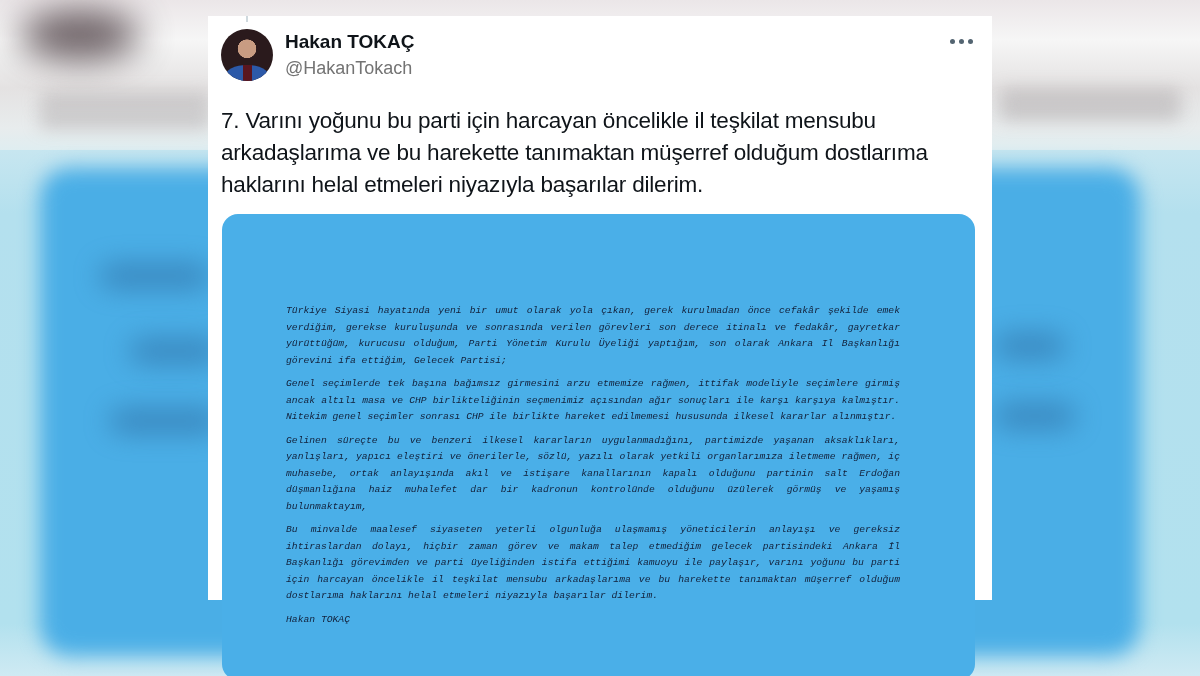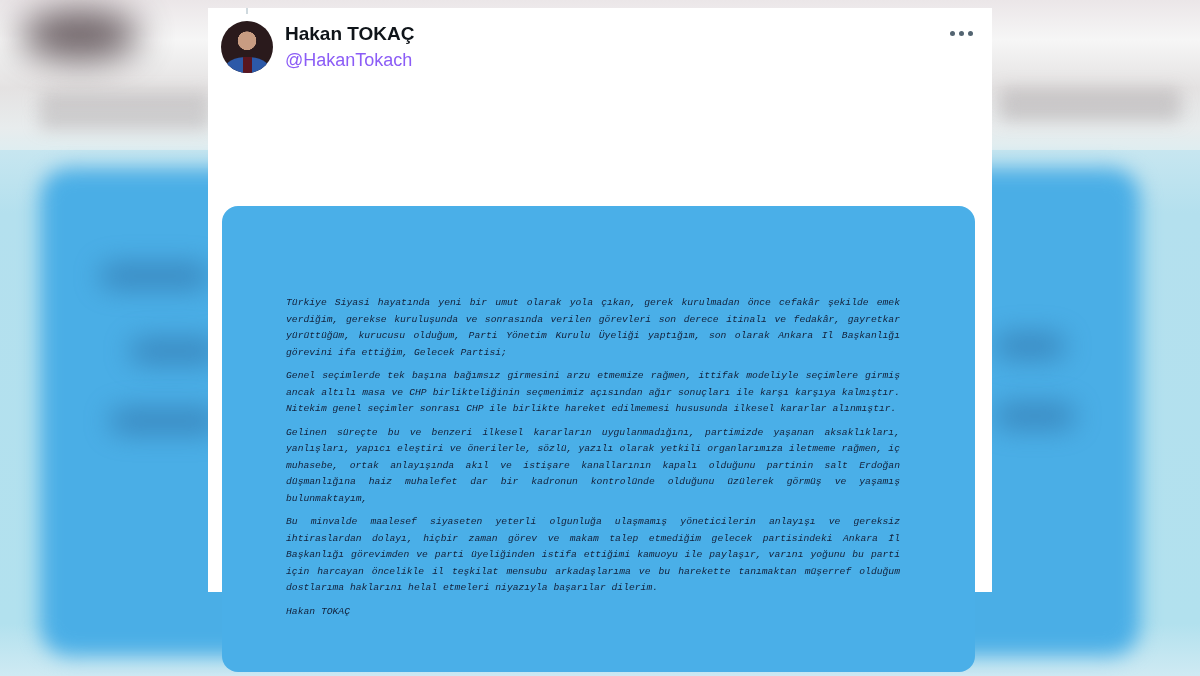--- a/index.html
+++ b/index.html
@@ -16,34 +16,34 @@
     background:#3a2a30; filter:blur(18px); opacity:.75; }
   .bd-line { position:absolute; height:14px; background:#a9a4a6; filter:blur(9px); opacity:.6; }
   .bd-blue-outer { position:absolute; left:0; right:0; top:150px; bottom:0;
     background:linear-gradient(180deg,#c7e6f0 0%,#b4e0ee 12%,#b2e1ee 90%,#cfeaf3 100%); }
   .bd-blue-card { position:absolute; left:40px; right:60px; top:168px; bottom:20px;
     background:#4aaee6; filter:blur(10px); border-radius:30px; }
   .bd-text { position:absolute; height:22px; background:#2d6aa0; filter:blur(14px); opacity:.65; border-radius:12px; }
 
   
   .tweet {
-    position:absolute; left:208px; top:8px; width:784px; height:584px;
+    position:absolute; left:208px; top:16px; width:784px; height:584px;
     background:#ffffff;
   }
   .thread-line { position:absolute; left:38px; top:0; width:2px; height:6px; background:#cfd9de; }
   .avatar {
     position:absolute; left:13px; top:13px; width:52px; height:52px; border-radius:50%;
     background:radial-gradient(circle at 50% 38%, #c89c82 0 22%, #2a1a1c 23% 100%);
     overflow:hidden;
   }
   .avatar .robe { position:absolute; left:4px; right:4px; bottom:-6px; height:22px; border-radius:50% 50% 0 0;
     background:#2c59a8; }
   .avatar .tie { position:absolute; left:22px; bottom:0; width:9px; height:16px; background:#5a1620; }
   .name { position:absolute; left:77px; top:15px; font-size:19px; font-weight:bold; color:#0f1419; }
-  .handle { position:absolute; left:77px; top:42px; font-size:18px; color:#8b5cf6; }
+  .handle { position:absolute; left:77px; top:42px; font-size:18px; color:#737373; }
   .more { position:absolute; left:742px; top:17px; width:26px; height:16px; display:flex; gap:4px; align-items:center; cursor:pointer; }
   .more span { width:5px; height:5px; border-radius:50%; background:#536471; display:block; }
   .tweet-text {
     position:absolute; left:13px; top:89px; width:760px;
     font-size:22.5px; line-height:32px; color:#0f1419; letter-spacing:-0.2px;
   }
 
   
   .doc {
     position:absolute; left:14px; top:198px; width:753px; height:466px;
@@ -86,20 +86,21 @@
 
   <div class="name">Hakan TOKAÇ</div>
   <div class="handle">@HakanTokach</div>
 
   <div class="more">
     <span></span>
     <span></span>
     <span></span>
   </div>
 
+  <div class="tweet-text">7. Varını yoğunu bu parti için harcayan öncelikle il teşkilat mensubu arkadaşlarıma ve bu harekette tanımaktan müşerref olduğum dostlarıma haklarını helal etmeleri niyazıyla başarılar dilerim.</div>
 
   <div class="doc">
     <div class="doc-body">
       <p>Türkiye Siyasi hayatında yeni bir umut olarak yola çıkan, gerek kurulmadan önce cefakâr şekilde emek verdiğim, gerekse kuruluşunda ve sonrasında verilen görevleri son derece itinalı ve fedakâr, gayretkar yürüttüğüm, kurucusu olduğum, Parti Yönetim Kurulu Üyeliği yaptığım, son olarak Ankara Il Başkanlığı görevini ifa ettiğim, Gelecek Partisi;</p>
       <p>Genel seçimlerde tek başına bağımsız girmesini arzu etmemize rağmen, ittifak modeliyle seçimlere girmiş ancak altılı masa ve CHP birlikteliğinin seçmenimiz açısından ağır sonuçları ile karşı karşıya kalmıştır. Nitekim genel seçimler sonrası CHP ile birlikte hareket edilmemesi hususunda ilkesel kararlar alınmıştır.</p>
       <p>Gelinen süreçte bu ve benzeri ilkesel kararların uygulanmadığını, partimizde yaşanan aksaklıkları, yanlışları, yapıcı eleştiri ve önerilerle, sözlü, yazılı olarak yetkili organlarımıza iletmeme rağmen, iç muhasebe, ortak anlayışında akıl ve istişare kanallarının kapalı olduğunu partinin salt Erdoğan düşmanlığına haiz muhalefet dar bir kadronun kontrolünde olduğunu üzülerek görmüş ve yaşamış bulunmaktayım,</p>
       <p>Bu minvalde maalesef siyaseten yeterli olgunluğa ulaşmamış yöneticilerin anlayışı ve gereksiz ihtiraslardan dolayı, hiçbir zaman görev ve makam talep etmediğim gelecek partisindeki Ankara İl Başkanlığı görevimden ve parti üyeliğinden istifa ettiğimi kamuoyu ile paylaşır, varını yoğunu bu parti için harcayan öncelikle il teşkilat mensubu arkadaşlarıma ve bu harekette tanımaktan müşerref olduğum dostlarıma haklarını helal etmeleri niyazıyla başarılar dilerim.</p>
       <p class="sig">Hakan TOKAÇ</p>
     </div>
   </div>

